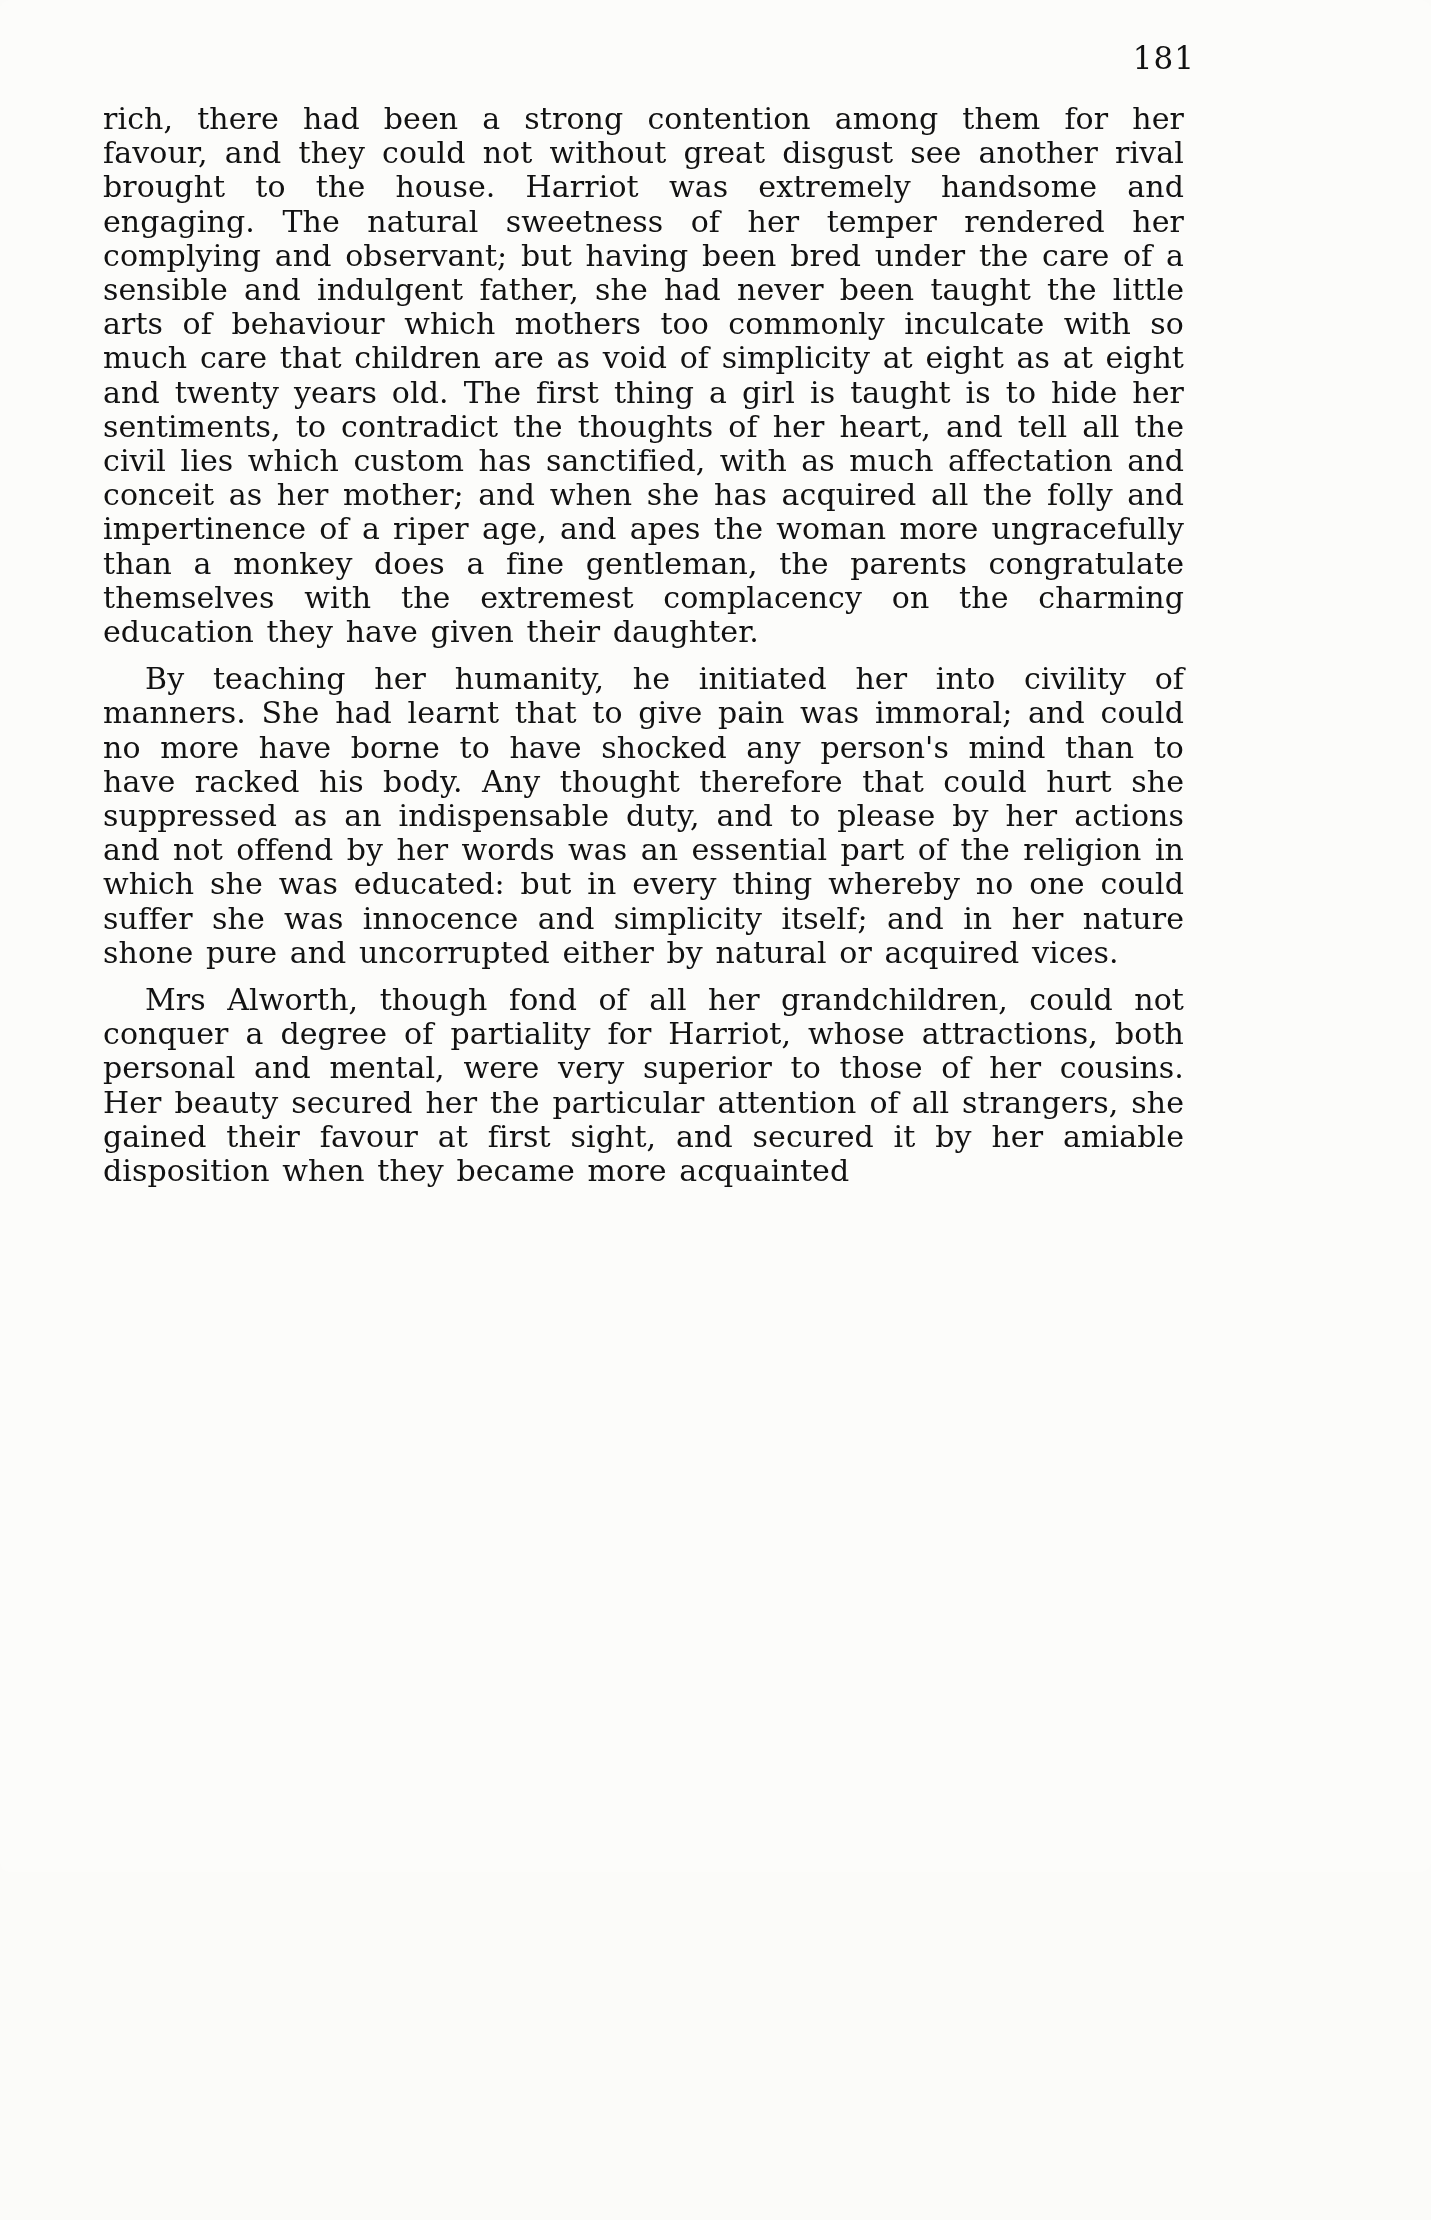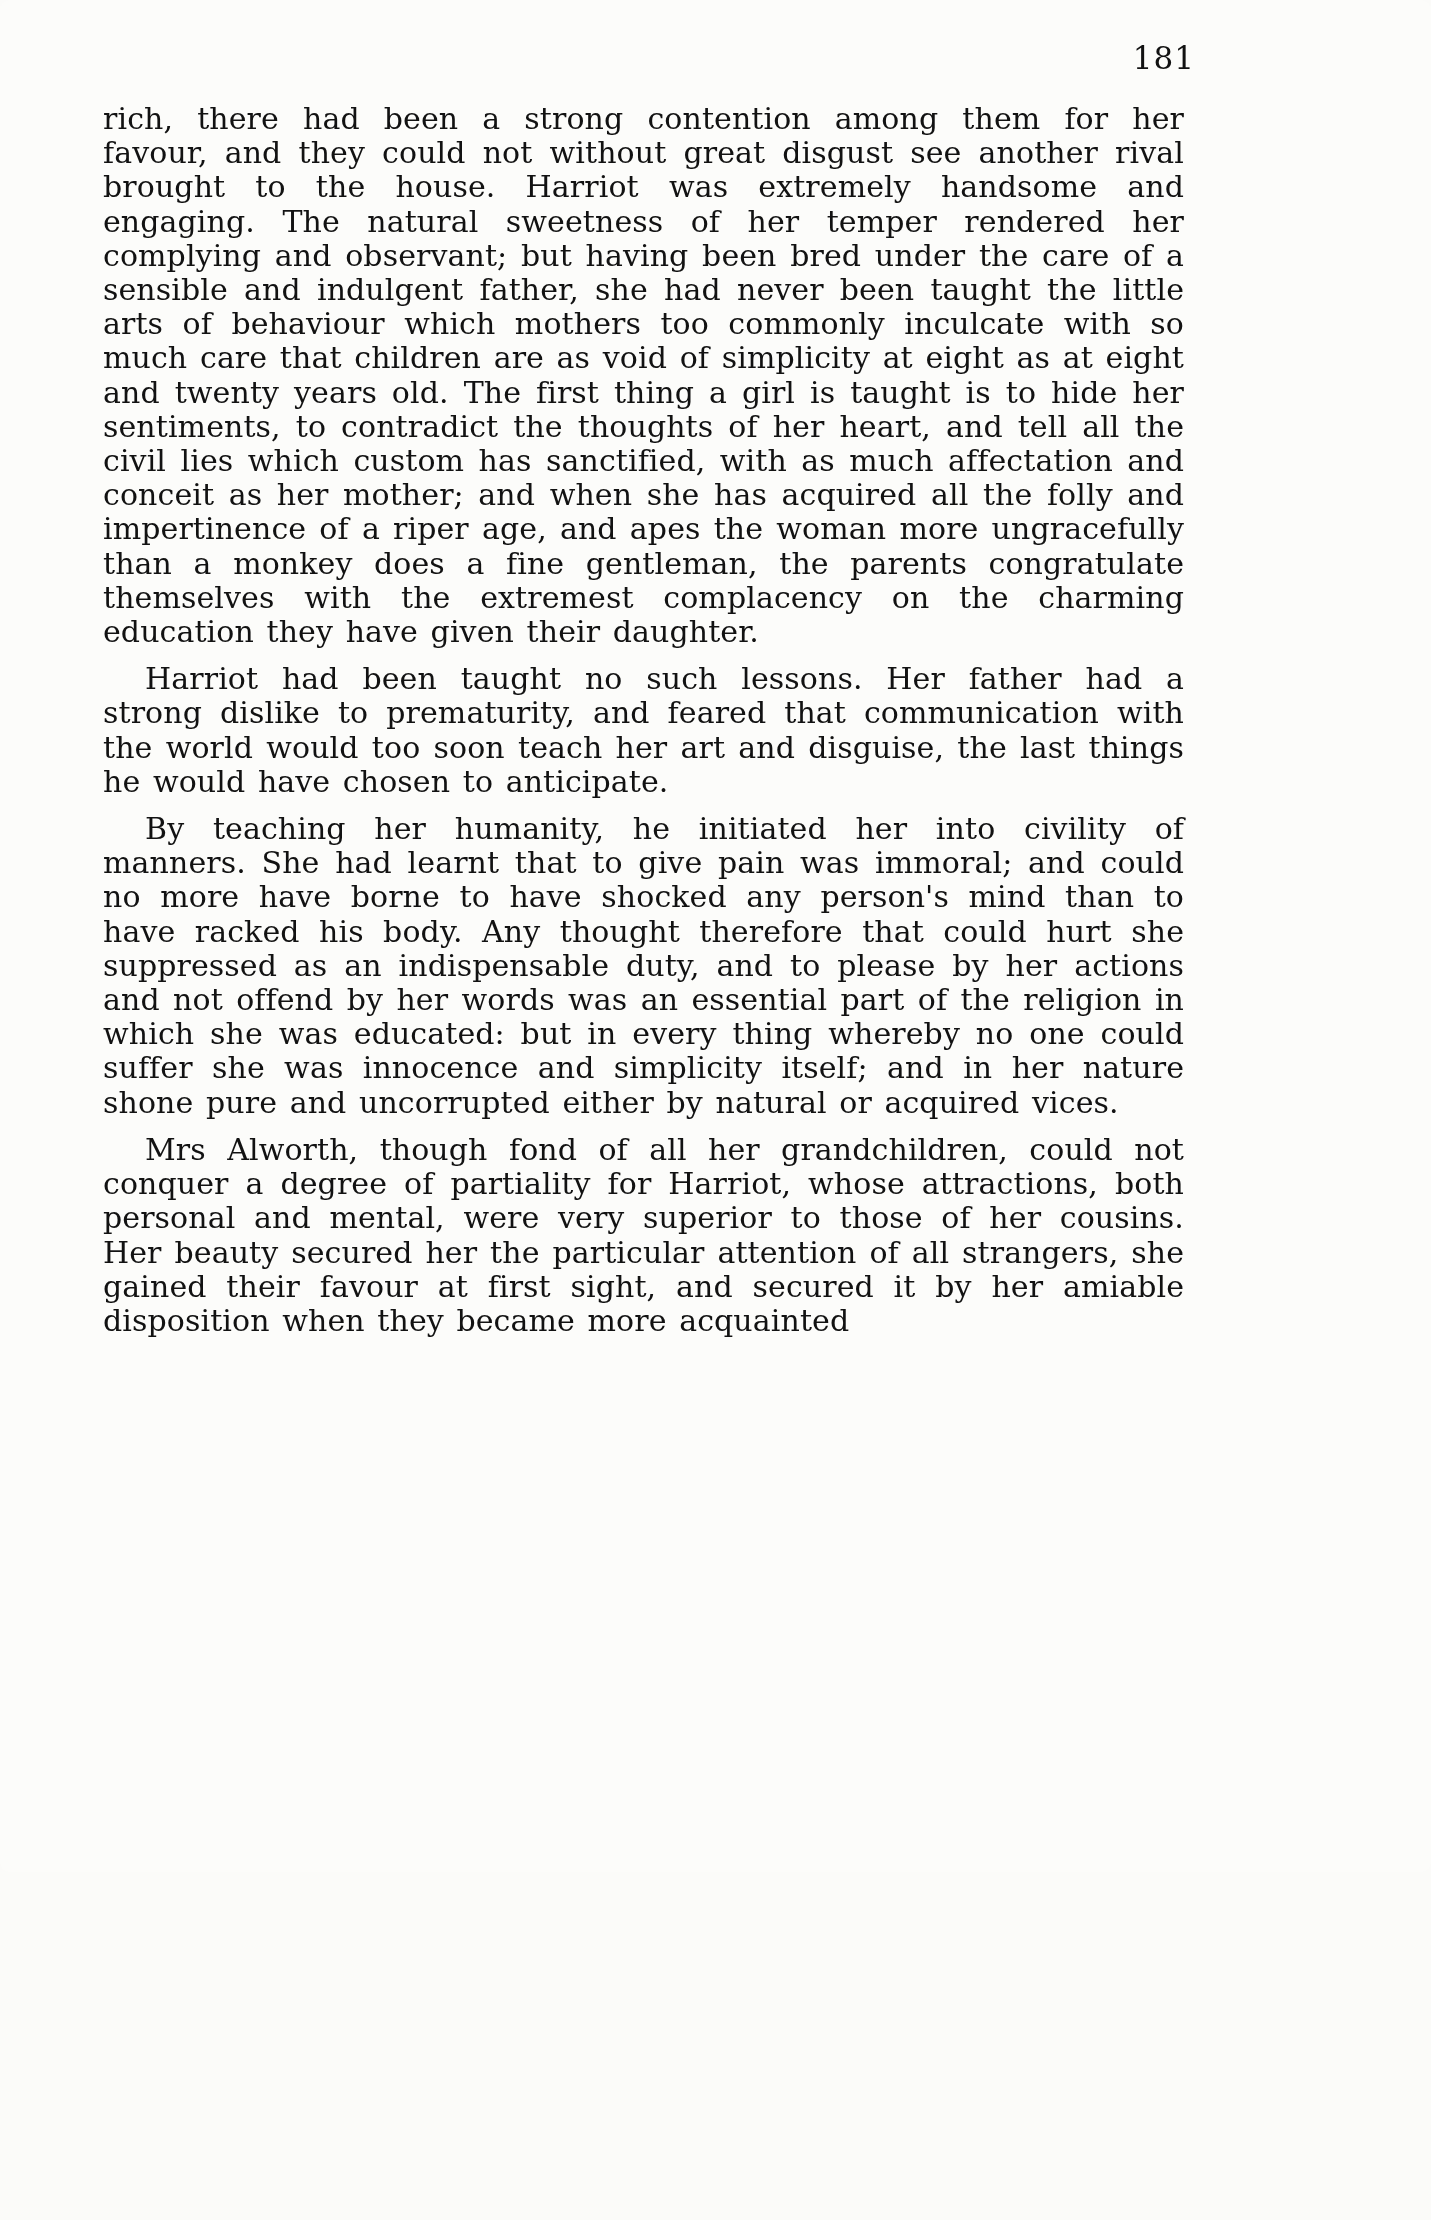--- a/index.html
+++ b/index.html
@@ -39,17 +39,16 @@
   }
 </style>
 </head>
 <body>
 
 <div class="page">
   <div class="page-number">181</div>
 
   <div class="text-block">
     <p class="para">rich, there had been a strong contention among them for her favour, and they could not without great disgust see another rival brought to the house. Harriot was extremely handsome and engaging. The natural sweetness of her temper rendered her complying and observant; but having been bred under the care of a sensible and indulgent father, she had never been taught the little arts of behaviour which mothers too commonly inculcate with so much care that children are as void of simplicity at eight as at eight and twenty years old. The first thing a girl is taught is to hide her sentiments, to contradict the thoughts of her heart, and tell all the civil lies which custom has sanctified, with as much affectation and conceit as her mother; and when she has acquired all the folly and impertinence of a riper age, and apes the woman more ungracefully than a monkey does a fine gentleman, the parents congratulate themselves with the extremest complacency on the charming education they have given their daughter.</p>
-    <p class="para indented">Harriot had been taught no such lessons. Her father had a strong dislike to prematurity, and feared that communication with the world would too soon teach her art and disguise, the last things he would have chosen to anticipate.</p>
     <p class="para indented">By teaching her humanity, he initiated her into civility of manners. She had learnt that to give pain was immoral; and could no more have borne to have shocked any person's mind than to have racked his body. Any thought therefore that could hurt she suppressed as an indispensable duty, and to please by her actions and not offend by her words was an essential part of the religion in which she was educated: but in every thing whereby no one could suffer she was innocence and simplicity itself; and in her nature shone pure and uncorrupted either by natural or acquired vices.</p>
     <p class="para indented">Mrs Alworth, though fond of all her grandchildren, could not conquer a degree of partiality for Harriot, whose attractions, both personal and mental, were very superior to those of her cousins. Her beauty secured her the particular attention of all strangers, she gained their favour at first sight, and secured it by her amiable disposition when they became more acquainted</p>
   </div>
 </div>
 
 </body></html>

